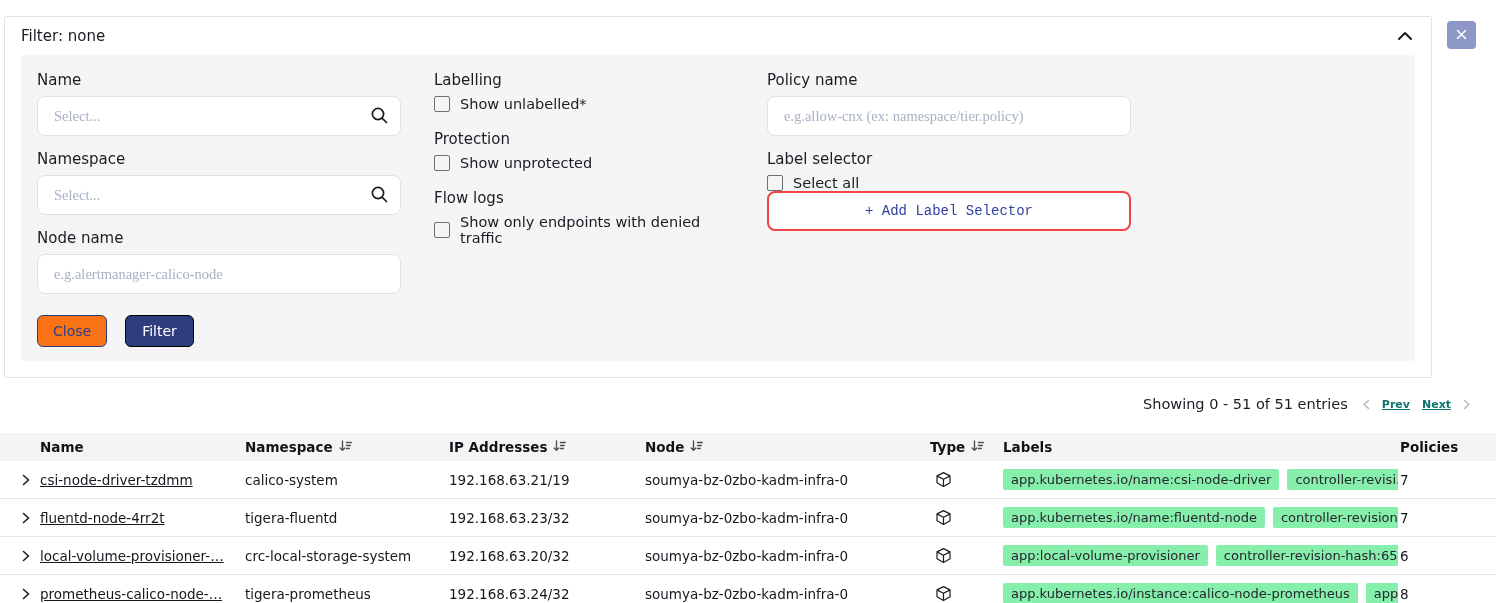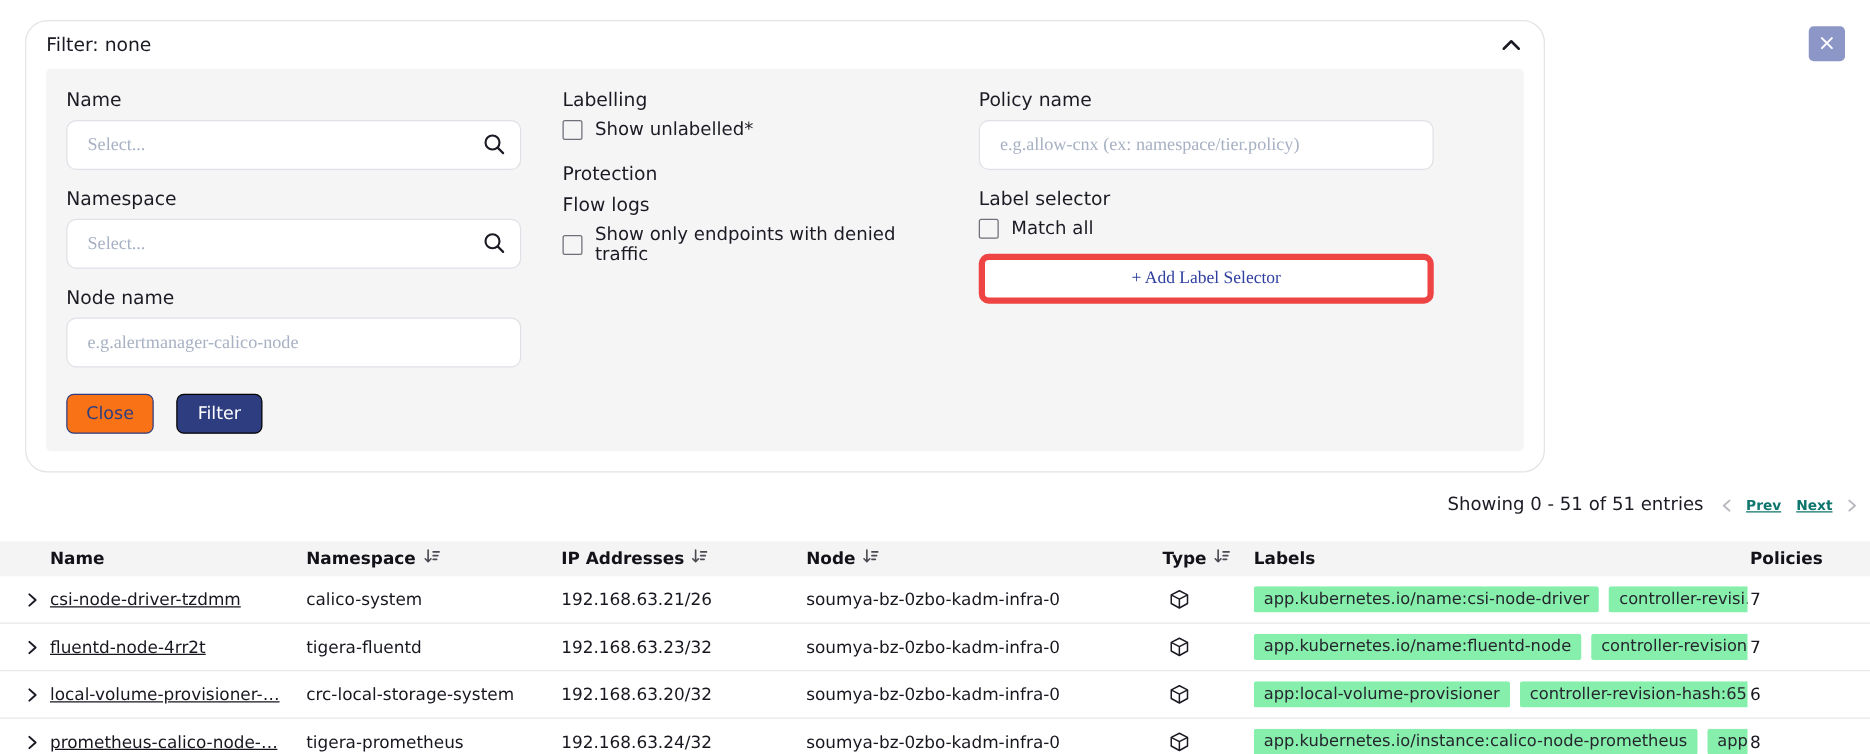--- a/index.html
+++ b/index.html
@@ -1,21 +1,21 @@
 <!DOCTYPE html>
 <html><head>
 <meta charset="utf-8">
 <style>
   * { margin:0; padding:0; box-sizing:border-box; }
   html,body { width:1496px; height:603px; background:#ffffff; overflow:hidden;
     font-family:"DejaVu Sans","Liberation Sans",sans-serif; color:#1b1b24; }
 
   
-  .filter-panel { position:absolute; left:20px; top:16px; width:1216px; height:362px;
-    background:#fff; border:1px solid #e3e3e8; border-radius:18px; }
+  .filter-panel { position:absolute; left:4px; top:16px; width:1428px; height:362px;
+    background:#fff; border:1px solid #e3e3e8; border-radius:2px; }
   .panel-header { display:flex; align-items:center; justify-content:space-between;
     padding:10px 16px 6px 16px; }
   .panel-title { font-size:15px; color:#1a1a22; }
   .caret-btn { background:none; border:none; cursor:pointer; color:#1a1a22; line-height:0; padding:2px; }
 
   .close-x { position:absolute; left:1447px; top:21px; width:29px; height:28px;
     background:#8d97c7; border:none; border-radius:4px; color:#fff; font-size:13px;
     display:flex; align-items:center; justify-content:center; cursor:pointer; }
 
   .filter-body { margin:4px 16px 0 16px; background:#f5f5f6; border-radius:4px;
@@ -34,26 +34,26 @@
   .cb-row { display:flex; align-items:center; gap:10px; font-size:14.5px; color:#1b1b24;
     margin:2px 0 18px 0; cursor:pointer; }
   .cb { width:16px; height:16px; border:1.6px solid #6f6f79; border-radius:2px;
     background:transparent; flex:0 0 auto; }
 
   .btn-row { display:flex; gap:18px; margin-top:21px; }
   .btn { font-family:inherit; font-size:14px; border-radius:6px; cursor:pointer; }
   .btn-close { background:#f97316; border:1px solid #2e3d80; color:#2e3d80; padding:6px 15px; }
   .btn-filter { background:#2e3d80; border:1px solid #000000; color:#fff; padding:7px 16px; }
 
-  .add-selector-btn { width:100%; height:40px; background:#fff; border:5px solid #ef4444;
-    border-radius:8px; color:#2f3f9e; font-size:14px; cursor:pointer; margin-top:12px;
-    font-family:Liberation Serif, serif; }
+  .add-selector-btn { width:100%; height:40px; background:#fff; border:2px solid #ef4444;
+    border-radius:8px; color:#2f3f9e; font-size:14px; cursor:pointer; 
+    font-family:Liberation Mono, monospace; }
 
   
-  .pagination { position:absolute; top:396px; right:10px; display:flex; gap:14px; }
+  .pagination { position:absolute; top:396px; right:25px; display:flex; gap:14px; }
   .pag-summary { font-size:14.5px; color:#1b1b24; }
   .pager { display:flex; align-items:center; gap:12px; color:#b7b7bf; }
   .pager .pg-lbl { font-size:11px; font-weight:bold; color:#0f766e; cursor:default;text-decoration:underline; }
   .pg-arrow { line-height:0; color:#b7b7bf; cursor:default; }
 
   
   .endpoints-table { position:absolute; left:0; top:433px; width:1496px; }
   .t-grid { display:grid; grid-template-columns:205px 204px 196px 285px 73px 395px 1fr;
     align-items:center; padding-left:40px; }
   .t-head { background:#f4f4f5; height:28px; font-weight:bold; font-size:13.5px; color:#121218; }
@@ -120,38 +120,42 @@
     </div>
 
     <div>
       <div class="f-label">Labelling</div>
       <div class="cb-row">
         <span class="cb"></span>
         <span>Show unlabelled*</span>
       </div>
 
       <div class="f-label">Protection</div>
+      <div class="cb-row">
+        <span class="cb"></span>
+        <span>Show unprotected</span>
+      </div>
 
       <div class="f-label">Flow logs</div>
       <div class="cb-row">
         <span class="cb"></span>
         <span>Show only endpoints with denied traffic</span>
       </div>
     </div>
 
     <div>
       <div class="f-label">Policy name</div>
       <div class="inp-wrap">
         <input class="inp plain" placeholder="e.g.allow-cnx (ex: namespace/tier.policy)" style="">
       </div>
 
       <div class="f-label">Label selector</div>
       <div class="cb-row" style="margin-bottom:0;">
         <span class="cb"></span>
-        <span>Match all</span>
+        <span>Select all</span>
       </div>
 
       <button class="add-selector-btn">+ Add Label Selector</button>
     </div>
   </div>
 </div>
 
 <button class="close-x">
   <span>
     <svg width="11" height="11" viewBox="0 0 11 11">
@@ -220,21 +224,21 @@
   </div>
 
   <div class="t-grid t-row">
     <div class="name-cell">
       <span class="expander"><svg width="12" height="14" viewBox="0 0 12 14">
             <path d="M3.5 2.5 L8.5 7 L3.5 11.5" fill="none" stroke="#1b1b24" stroke-width="1.6" stroke-linecap="round" stroke-linejoin="round"></path>
           </svg></span>
       <span class="cell-txt">csi-node-driver-tzdmm</span>
     </div>
     <div class="cell-txt">calico-system</div>
-    <div class="cell-txt">192.168.63.21/26</div>
+    <div class="cell-txt">192.168.63.21/19</div>
     <div class="cell-txt">soumya-bz-0zbo-kadm-infra-0</div>
     <div class="type-cell"><svg width="17" height="17" viewBox="0 0 17 17">
           <path d="M8.5 1.6 L15 4.9 V11.8 L8.5 15.4 L2 11.8 V4.9 Z" fill="none" stroke="#1b1b24" stroke-width="1.2" stroke-linejoin="round"></path>
           <path d="M2.3 5.1 L8.5 8.3 L14.7 5.1 M8.5 8.3 V15" fill="none" stroke="#1b1b24" stroke-width="1.2" stroke-linejoin="round"></path>
         </svg></div>
     <div class="labels-cell">
       <span class="badge">app.kubernetes.io/name:csi-node-driver</span>
       <span class="badge">controller-revisi…</span>
     </div>
     <div class="pol-cell cell-txt">7</div>

